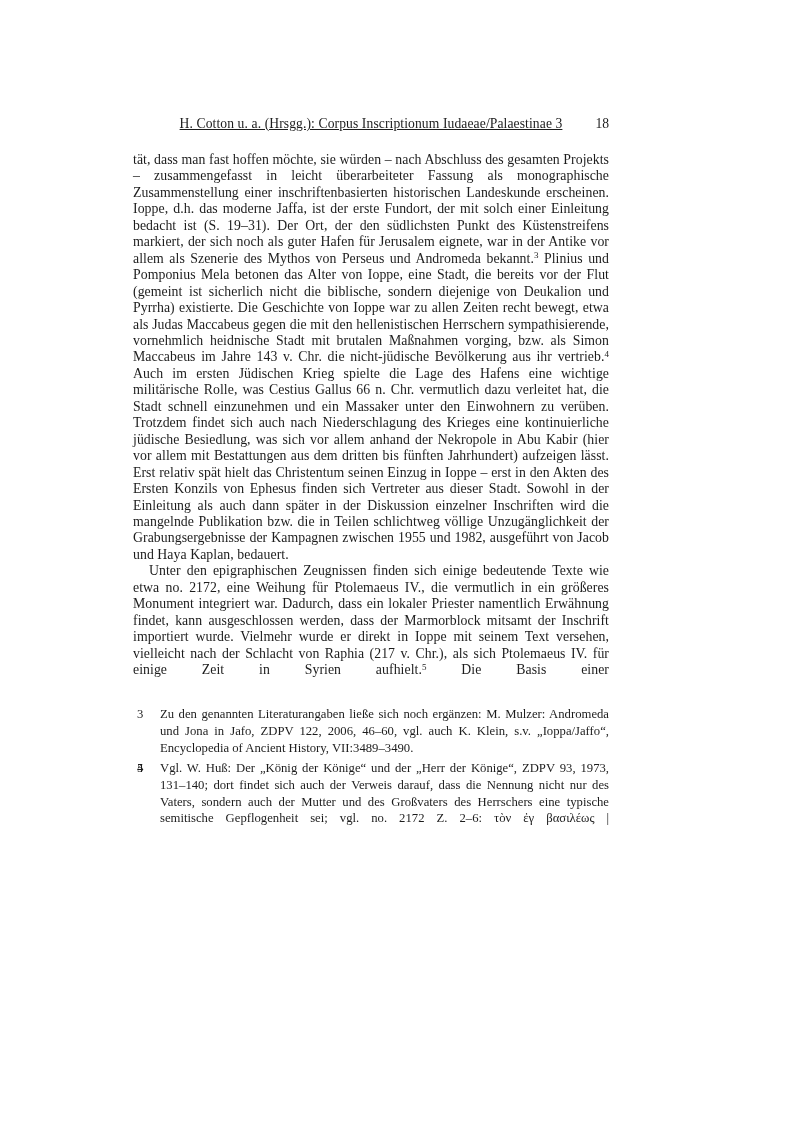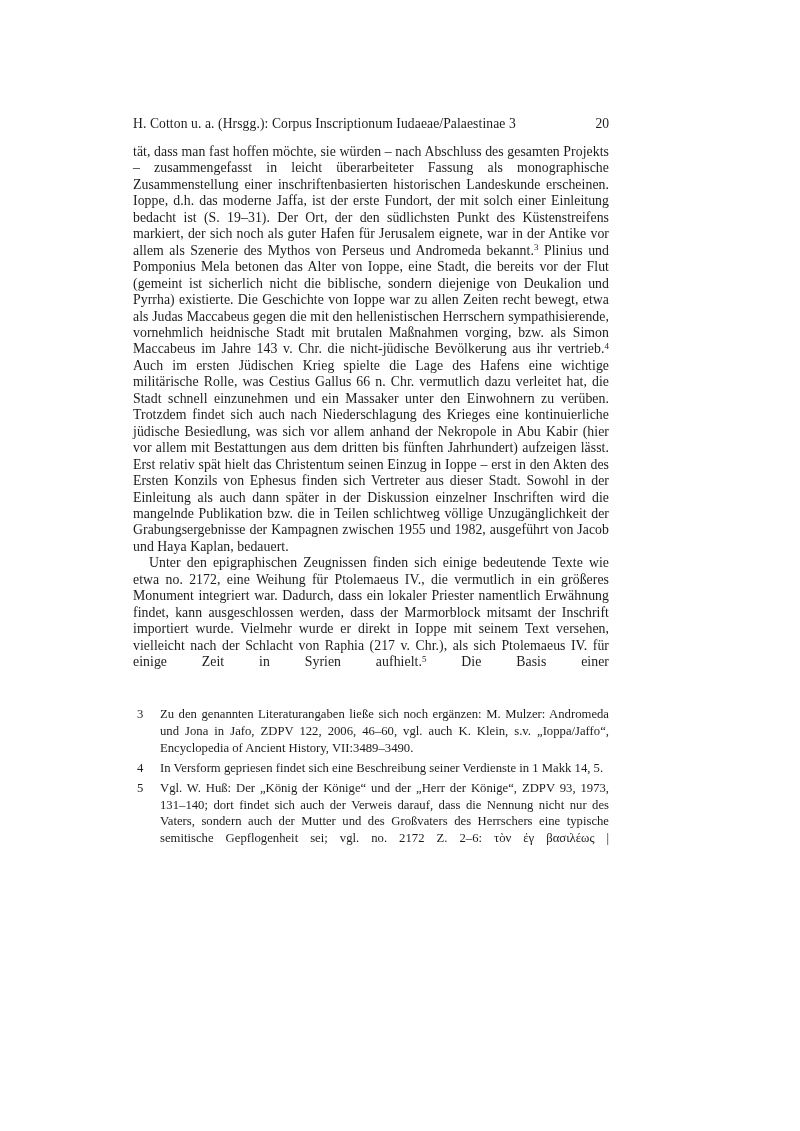--- a/index.html
+++ b/index.html
@@ -16,31 +16,33 @@
   .running-head {
     position: absolute;
     left: 133px;
     top: 116px;
     width: 476px;
     font-size: 13.6px;
     line-height: 16px;
   }
   .rh-title {
     display: block;
+    text-align: center;
     letter-spacing: 0.1px;
+    text-decoration: underline;
   }
   .rh-page {
     position: absolute;
     right: 0;
     top: 0;
   }
   .textblock {
     position: absolute;
     left: 133px;
-    top: 144px;
+    top: 152px;
     width: 476px;
   }
   .para {
     font-size: 13.8px;
     line-height: 16.45px;
     text-align: justify;
     letter-spacing: 0.05px;
   }
   .para.indented { text-indent: 16px; }
   .para.continued { text-align-last: justify; }
@@ -72,41 +74,40 @@
   }
   .fn.continued .fn-text { text-align-last: justify; display: block; font-family: Liberation Serif, serif; }
 </style>
 </head>
 <body>
 
 <div class="page">
 
   <div class="running-head">
     <span class="rh-title">H. Cotton u. a. (Hrsgg.): Corpus Inscriptionum Iudaeae/Palaestinae 3</span>
-    <span class="rh-page">20</span>
+    <span class="rh-page">18</span>
   </div>
 
   <div class="textblock">
 
     <p class="para"><span>tät, dass man fast hoffen möchte, sie würden – nach Abschluss des gesamten Projekts – zusammengefasst in leicht überarbeiteter Fassung als monographische Zusammenstellung einer inschriftenbasierten historischen Landeskunde erscheinen. Ioppe, d.h. das moderne Jaffa, ist der erste Fundort, der mit solch einer Einleitung bedacht ist (S. 19–31). Der Ort, der den südlichsten Punkt des Küstenstreifens markiert, der sich noch als guter Hafen für Jerusalem eignete, war in der Antike vor allem als Szenerie des Mythos von Perseus und Andromeda bekannt.</span><sup class="fnmark">3</sup><span> Plinius und Pomponius Mela betonen das Alter von Ioppe, eine Stadt, die bereits vor der Flut (gemeint ist sicherlich nicht die biblische, sondern diejenige von Deukalion und Pyrrha) existierte. Die Geschichte von Ioppe war zu allen Zeiten recht bewegt, etwa als Judas Maccabeus gegen die mit den hellenistischen Herrschern sympathisierende, vornehmlich heidnische Stadt mit brutalen Maßnahmen vorging, bzw. als Simon Maccabeus im Jahre 143 v. Chr. die nicht-jüdische Bevölkerung aus ihr vertrieb.</span><sup class="fnmark">4</sup><span> Auch im ersten Jüdischen Krieg spielte die Lage des Hafens eine wichtige militärische Rolle, was Cestius Gallus 66 n. Chr. vermutlich dazu verleitet hat, die Stadt schnell einzunehmen und ein Massaker unter den Einwohnern zu verüben. Trotzdem findet sich auch nach Niederschlagung des Krieges eine kontinuierliche jüdische Besiedlung, was sich vor allem anhand der Nekropole in Abu Kabir (hier vor allem mit Bestattungen aus dem dritten bis fünften Jahrhundert) aufzeigen lässt. Erst relativ spät hielt das Christentum seinen Einzug in Ioppe – erst in den Akten des Ersten Konzils von Ephesus finden sich Vertreter aus dieser Stadt. Sowohl in der Einleitung als auch dann später in der Diskussion einzelner Inschriften wird die mangelnde Publikation bzw. die in Teilen schlichtweg völlige Unzugänglichkeit der Grabungsergebnisse der Kampagnen zwischen 1955 und 1982, ausgeführt von Jacob und Haya Kaplan, bedauert.</span></p>
 
     <p class="para indented continued"><span>Unter den epigraphischen Zeugnissen finden sich einige bedeutende Texte wie etwa no. 2172, eine Weihung für Ptolemaeus IV., die vermutlich in ein größeres Monument integriert war. Dadurch, dass ein lokaler Priester namentlich Erwähnung findet, kann ausgeschlossen werden, dass der Marmorblock mitsamt der Inschrift importiert wurde. Vielmehr wurde er direkt in Ioppe mit seinem Text versehen, vielleicht nach der Schlacht von Raphia (217 v. Chr.), als sich Ptolemaeus IV. für einige Zeit in Syrien aufhielt.</span><sup class="fnmark">5</sup><span> Die Basis einer</span></p>
 
   </div>
 
   <div class="footnotes">
 
     <div class="fn">
       <span class="fn-num">3</span>
       <span class="fn-text">Zu den genannten Literaturangaben ließe sich noch ergänzen: M. Mulzer: Andromeda und Jona in Jafo, ZDPV 122, 2006, 46–60, vgl. auch K. Klein, s.v. „Ioppa/Jaffo“, Encyclopedia of Ancient History, VII:3489–3490.</span>
     </div>
 
     <div class="fn">
       <span class="fn-num">4</span>
-      <span class="fn-text">In Versform gepriesen findet sich eine Beschreibung seiner Verdienste in 1 Makk 14, 5.</span>
     </div>
 
     <div class="fn continued">
       <span class="fn-num">5</span>
       <span class="fn-text">Vgl. W. Huß: Der „König der Könige“ und der „Herr der Könige“, ZDPV 93, 1973, 131–140; dort findet sich auch der Verweis darauf, dass die Nennung nicht nur des Vaters, sondern auch der Mutter und des Großvaters des Herrschers eine typische semitische Gepflogenheit sei; vgl. no. 2172 Z. 2–6: τὸν ἐγ βασιλέως |</span>
     </div>
 
   </div>
 
 </div>

